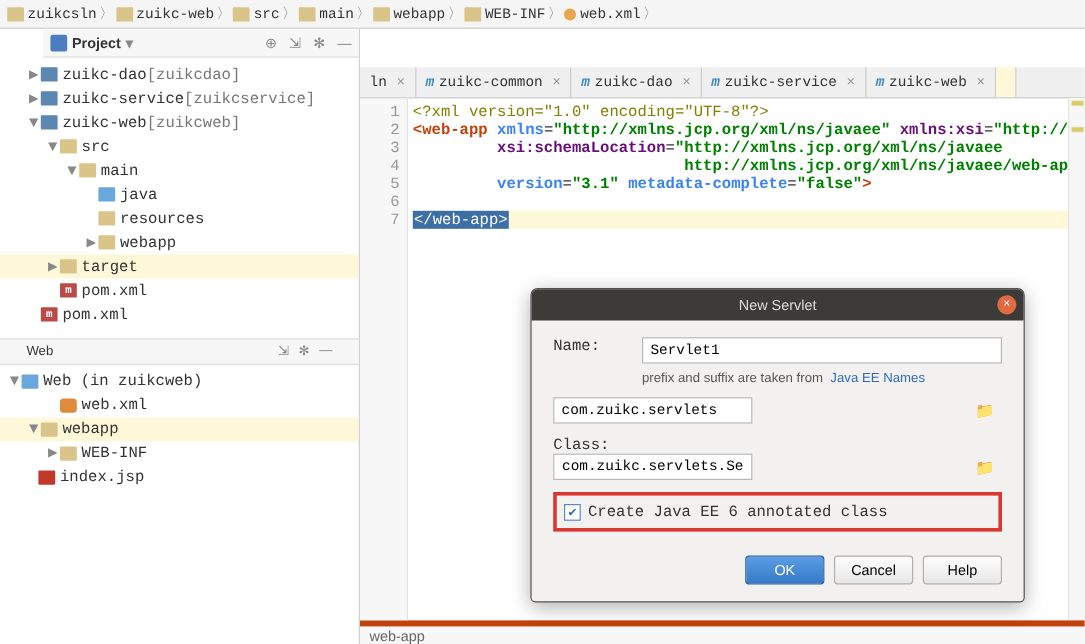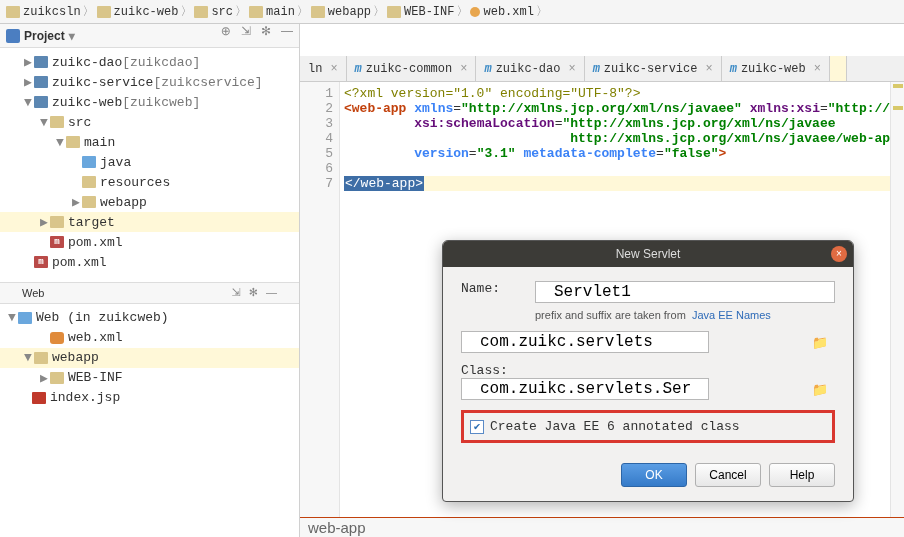--- a/index.html
+++ b/index.html
@@ -7,21 +7,21 @@
 
 .breadcrumb { display: flex; align-items: center; height: 24px; padding: 0 6px; border-bottom: 1px solid #ccc; background: #f5f5f5; font-family: "Courier New", monospace; }
 .breadcrumb .sep { color: #888; margin: 0 2px; font-family: Arial; }
 .bc-item { display: flex; align-items: center; gap: 3px; }
 .bc-ico { width: 14px; height: 12px; background: #d9c58a; border-radius: 1px; display: inline-block; }
 .bc-ico.file { background: #e8a64e; border-radius: 50%; width: 10px; height: 10px; }
 
 .main-row { display: flex; height: calc(100% - 24px); }
 
 .sidebar { width: 300px; border-right: 1px solid #d0d0d0; display: flex; flex-direction: column; }
-.panel-header { display: flex; height: 24px; padding: 0 6px; border-bottom: 1px solid #ddd; background: #f7f7f7; }
+.panel-header { display: flex; align-items: center; height: 24px; padding: 0 6px; border-bottom: 1px solid #ddd; background: #f7f7f7; margin-left: 36px; }
 .panel-title { font-weight: bold; display: flex; align-items: center; gap: 4px; }
 .panel-title .pico { width: 14px; height: 14px; background: #4b7ec1; border-radius: 2px; display:inline-block;}
 .panel-tools { margin-left: auto; display: flex; gap: 10px; color: #888; }
 .toolbtn { cursor: pointer; }
 
 .tree { flex: 1; overflow: auto; padding: 4px 0; font-family: "Courier New", monospace; font-size: 13px;}
 .tree-row { display: flex; align-items: center; height: 20px; padding-left: 6px; white-space: nowrap; }
 .tree-row.sel { background: #fff8d8; }
 .tw { display:inline-block; width:12px; text-align:center; color:#888; cursor:pointer; }
 .ico { width: 14px; height: 12px; display:inline-block; margin-right:4px; border-radius:1px; }
@@ -43,29 +43,29 @@
 .mico { color:#3f8cc6; font-weight:bold; font-style:italic;}
 
 .code-wrap { flex:1; display:flex; font-family:"Courier New",monospace; font-size:13px; position:relative; overflow:hidden;}
 .gutter { width:40px; background:#f7f7f7; color:#999; text-align:right; padding:4px 6px 0 0; border-right:1px solid #e4e4e4;}
 .code { flex:1; padding:4px 0 0 4px; white-space:pre; overflow:auto;}
 .c-tag{color:#c2410c;font-weight:bold}.c-attr{color:#3b82f6;font-weight:bold}.c-ns{color:#660e7a;font-weight:bold}.c-str{color:#008000;font-weight:bold}.c-pi{color:#808000}
 .hl-line{background:#fff8d8;display:inline-block;width:100%}
 .sel-tag{background:#3e6ea6;color:#fff;padding:0 1px}
 .rmargin{position:absolute;top:0;bottom:0;right:0;width:14px;background:#f7f7f7;border-left:1px solid #e4e4e4}
 .rmargin .y{position:absolute;left:2px;width:10px;height:4px;background:#d8c96a}
-.status{height:20px;border-top:1px solid #c2410c;background:#f7f7f7;display:flex;align-items:center;padding:0 8px;color:#666;font-size:15px}
+.status{height:20px;border-top:5px solid #c2410c;background:#f7f7f7;display:flex;align-items:center;padding:0 8px;color:#666;font-size:12px}
 
 .dialog{position:absolute;left:442px;top:240px;width:412px;background:#f2f1f0;border:1px solid #555;border-radius:6px 6px 4px 4px;box-shadow:0 4px 16px rgba(0,0,0,.3);font-family:Arial,sans-serif}
 .dlg-title{height:26px;background:#3c3b37;color:#ddd;border-radius:5px 5px 0 0;display:flex;align-items:center;justify-content:center;position:relative;font-size:12px}
 .dlg-close{position:absolute;right:6px;top:5px;width:16px;height:16px;border-radius:50%;background:#e06b42;color:#fff;font-size:10px;line-height:16px;text-align:center;cursor:pointer}
 .dlg-body{padding:14px 18px 8px 18px;font-family:"Courier New",monospace;font-size:13px}
 .frow{display:flex;align-items:flex-start;margin-bottom:6px;gap:10px}
 .frow label{width:64px}
-.txtin{flex:1;height:22px;border:1px solid #b8b8b8;background:#fff;padding:0 18px;font-family:inherit;font-size:16px}
+.txtin{flex:1;height:22px;border:1px solid #b8b8b8;background:#fff;padding:0 6px;font-family:inherit;font-size:12px}
 .hint{font-size:11px;color:#555;margin-left:74px;margin-bottom:10px;font-family:Arial}
 .hint a{color:#2e6bb8;text-decoration:none}
 .combo{position:relative;margin-bottom:10px}
 .combo .br{position:absolute;right:6px;top:4px;color:#999}
 .chk-row{display:flex;align-items:center;gap:6px;padding:6px;border:3px solid #d9372f}
 .chk{width:14px;height:14px;border:1px solid #5a8ac6;background:#fff;display:inline-flex;align-items:center;justify-content:center;color:#2a6db3;font-size:11px}
 .dlg-btns{display:flex;justify-content:flex-end;gap:8px;padding:12px 18px 14px 18px}
 .btn{min-width:66px;height:24px;border:1px solid #b0b0b0;background:linear-gradient(#fdfdfd,#e7e7e7);border-radius:3px;cursor:pointer;font-size:12px}
 .btn.primary{background:linear-gradient(#5a9de4,#357ac8);color:#fff;border-color:#2c65a6}
 </style>

